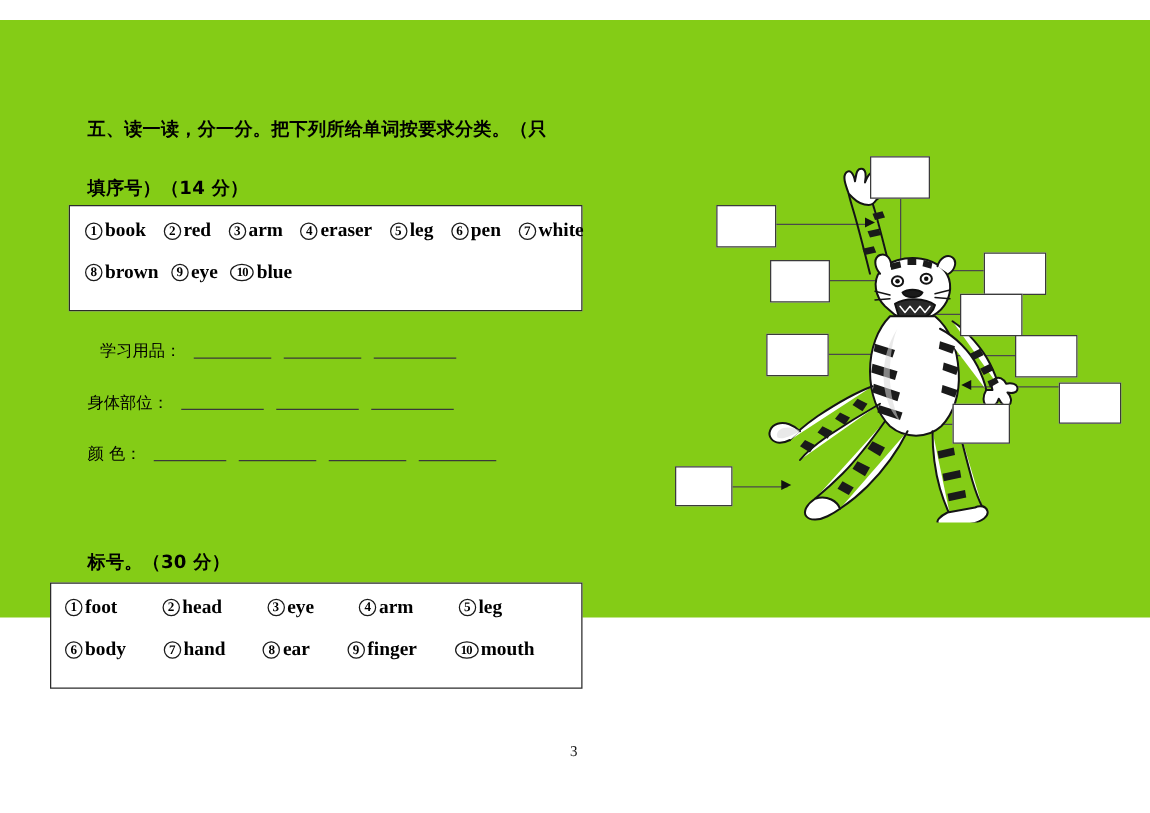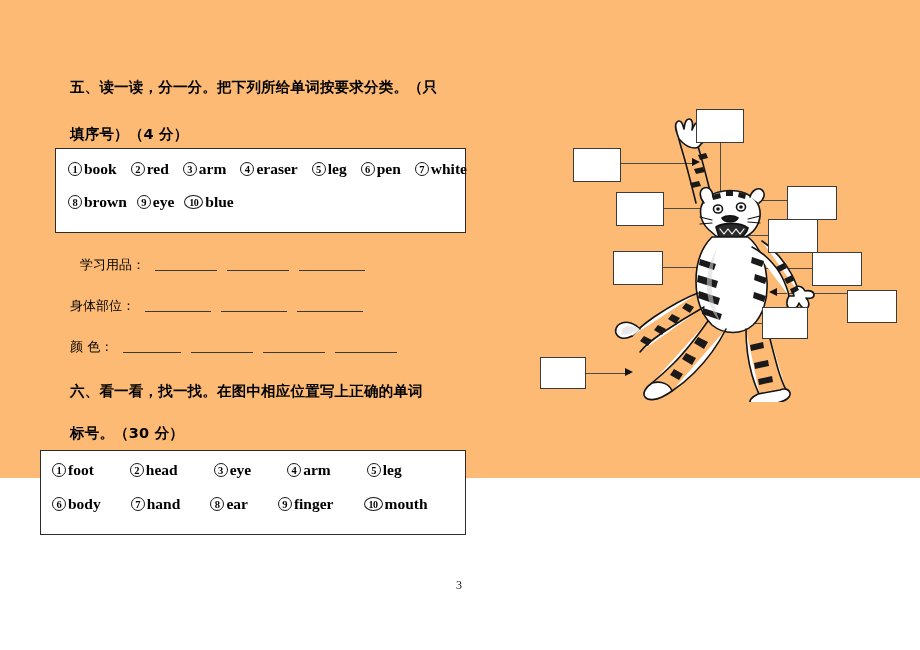--- a/index.html
+++ b/index.html
@@ -11,24 +11,24 @@
     width: 920px;
     height: 650px;
     position: relative;
     overflow: hidden;
     font-family: "Liberation Serif", "DejaVu Serif", serif;
     color: #000000;
   }
 
   .page {
     position: absolute;
-    left: 0; top: 0;
+    left: 0; top: 16px;
     width: 920px;
     height: 478px;
-    background: #fdba74;
+    background: #84cc16;
   }
 
   
   .heading {
     position: absolute;
     font-family: "DejaVu Sans", "Liberation Sans", sans-serif;
     font-size: 14.5px;
     font-weight: 600;
     letter-spacing: 0.2px;
     white-space: nowrap;
@@ -153,38 +153,37 @@
     color: #111;
   }
 </style>
 </head>
 <body>
 
 <div class="page">
 
   <div class="heading" style="left:70px; top:78px;">五、读一读，分一分。把下列所给单词按要求分类。（只</div>
 
-  <div class="heading" style="left:70px; top:125px;">填序号）（4 分）</div>
+  <div class="heading" style="left:70px; top:125px;">填序号）（14 分）</div>
 
   <div class="wordbox" style="left:55px; top:148px; width:411px; height:85px;"></div>
 
   <div class="wordrow" id="s5r1" style="left:68px; top:160px;"><span class="witem"><span class="cnum">1</span><span>book</span></span><span style="display: inline-block; width: 14px;"></span><span class="witem"><span class="cnum">2</span><span>red</span></span><span style="display: inline-block; width: 14px;"></span><span class="witem"><span class="cnum">3</span><span>arm</span></span><span style="display: inline-block; width: 14px;"></span><span class="witem"><span class="cnum">4</span><span>eraser</span></span><span style="display: inline-block; width: 14px;"></span><span class="witem"><span class="cnum">5</span><span>leg</span></span><span style="display: inline-block; width: 14px;"></span><span class="witem"><span class="cnum">6</span><span>pen</span></span><span style="display: inline-block; width: 14px;"></span><span class="witem"><span class="cnum">7</span><span>white</span></span></div>
   <div class="wordrow" id="s5r2" style="left:68px; top:193px;"><span class="witem"><span class="cnum">8</span><span>brown</span></span><span style="display: inline-block; width: 10px;"></span><span class="witem"><span class="cnum">9</span><span>eye</span></span><span style="display: inline-block; width: 10px;"></span><span class="witem"><span class="cnum wide">10</span><span>blue</span></span></div>
 
   <div class="catrow" style="left:80px; top:256px;">
     <span class="catlabel">学习用品：</span><span id="blanks0"><span style="display: inline-block; width: 10px;"></span><span class="blank" style="width: 62px;"></span><span style="display: inline-block; width: 10px;"></span><span class="blank" style="width: 62px;"></span><span style="display: inline-block; width: 10px;"></span><span class="blank" style="width: 66px;"></span></span>
   </div>
   <div class="catrow" style="left:70px; top:297px;">
     <span class="catlabel">身体部位：</span><span id="blanks1"><span style="display: inline-block; width: 10px;"></span><span class="blank" style="width: 66px;"></span><span style="display: inline-block; width: 10px;"></span><span class="blank" style="width: 66px;"></span><span style="display: inline-block; width: 10px;"></span><span class="blank" style="width: 66px;"></span></span>
   </div>
   <div class="catrow" style="left:70px; top:338px;">
     <span class="catlabel">颜    色：</span><span id="blanks2"><span style="display: inline-block; width: 10px;"></span><span class="blank" style="width: 58px;"></span><span style="display: inline-block; width: 10px;"></span><span class="blank" style="width: 62px;"></span><span style="display: inline-block; width: 10px;"></span><span class="blank" style="width: 62px;"></span><span style="display: inline-block; width: 10px;"></span><span class="blank" style="width: 62px;"></span></span>
   </div>
 
-  <div class="heading" style="left:70px; top:382px;">六、看一看，找一找。在图中相应位置写上正确的单词</div>
 
   <div class="heading" style="left:70px; top:424px;">标号。（30 分）</div>
 
   <div class="wordbox" style="left:40px; top:450px; width:426px; height:85px;"></div>
 
   <div class="wordrow" id="s6r1" style="left:52px; top:461px;"><span class="witem"><span class="cnum">1</span><span>foot</span></span><span style="display: inline-block; width: 36px;"></span><span class="witem"><span class="cnum">2</span><span>head</span></span><span style="display: inline-block; width: 36px;"></span><span class="witem"><span class="cnum">3</span><span>eye</span></span><span style="display: inline-block; width: 36px;"></span><span class="witem"><span class="cnum">4</span><span>arm</span></span><span style="display: inline-block; width: 36px;"></span><span class="witem"><span class="cnum">5</span><span>leg</span></span></div>
   <div class="wordrow" id="s6r2" style="left:52px; top:495px;"><span class="witem"><span class="cnum">6</span><span>body</span></span><span style="display: inline-block; width: 30px;"></span><span class="witem"><span class="cnum">7</span><span>hand</span></span><span style="display: inline-block; width: 30px;"></span><span class="witem"><span class="cnum">8</span><span>ear</span></span><span style="display: inline-block; width: 30px;"></span><span class="witem"><span class="cnum">9</span><span>finger</span></span><span style="display: inline-block; width: 30px;"></span><span class="witem"><span class="cnum wide">10</span><span>mouth</span></span></div>
 
   <div class="diagram">
 

